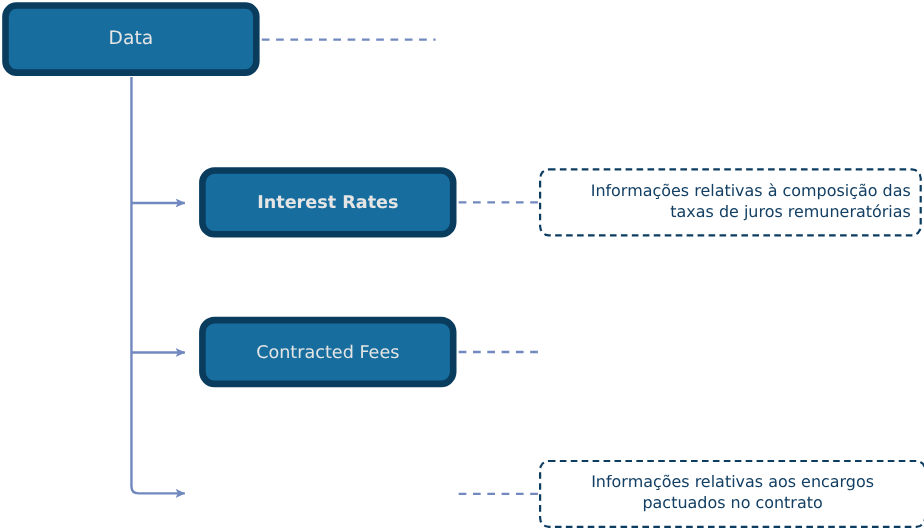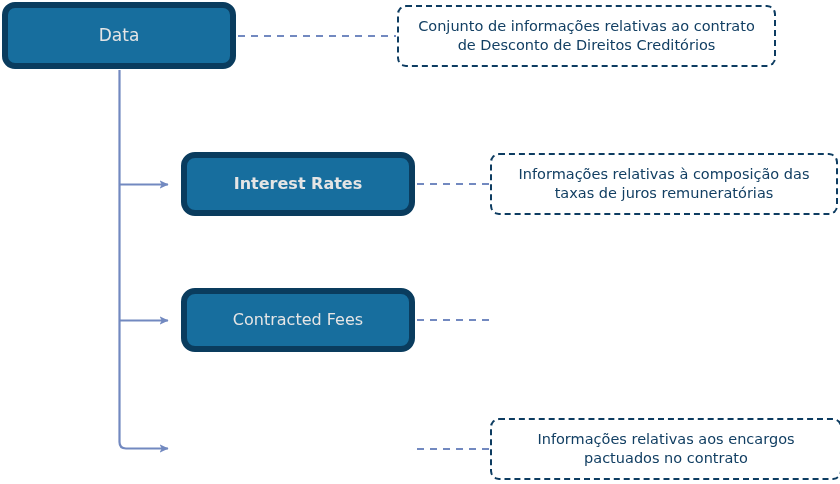--- a/index.html
+++ b/index.html
@@ -82,20 +82,21 @@
     left: 397px;
     top: 5px;
     width: 379px;
     height: 62px;
   }
   .note-r1 {
     left: 490px;
     top: 153px;
     width: 348px;
     height: 62px;
+    text-align: right;
   }
   .note-r2 {
     left: 490px;
     top: 289px;
     width: 348px;
     height: 62px;
   }
   .note-r3 {
     left: 490px;
     top: 418px;
@@ -127,23 +128,20 @@
 
     <path d="M417,320 L489,320" fill="none" stroke="#7289c0" stroke-width="2.2" stroke-dasharray="7,6"></path>
 
     <path d="M417,449 L489,449" fill="none" stroke="#7289c0" stroke-width="2.2" stroke-dasharray="7,6"></path>
   </svg>
 
   <div class="node node-root">
     <span>Data</span>
   </div>
 
-  <div class="note note-r0">
-    <span>Conjunto de informações relativas ao contrato de Desconto de Direitos Creditórios</span>
-  </div>
 
   <div class="node node-child node-r1 bold">
     <span>Interest Rates</span>
   </div>
   <div class="note note-r1">
     <span>Informações relativas à composição das taxas de juros remuneratórias</span>
   </div>
 
   <div class="node node-child node-r2">
     <span>Contracted Fees</span>

